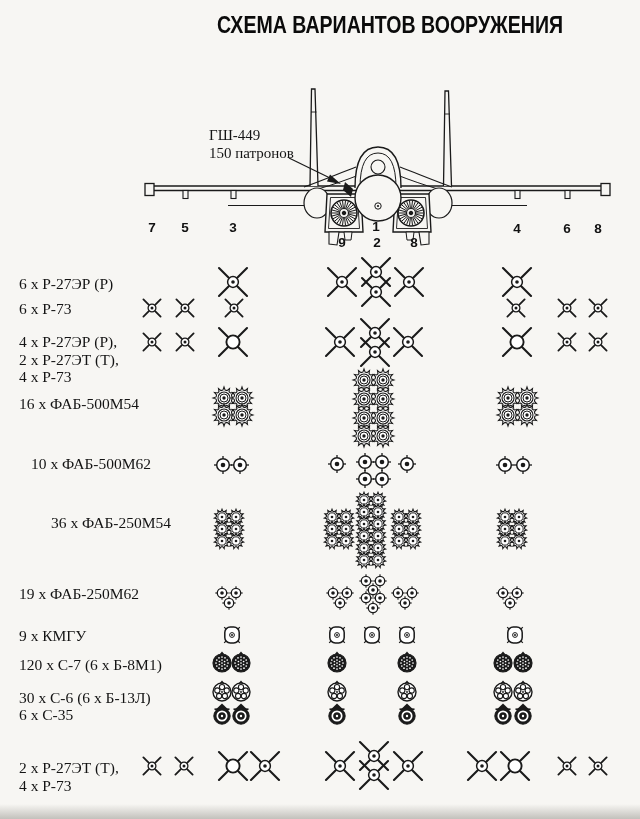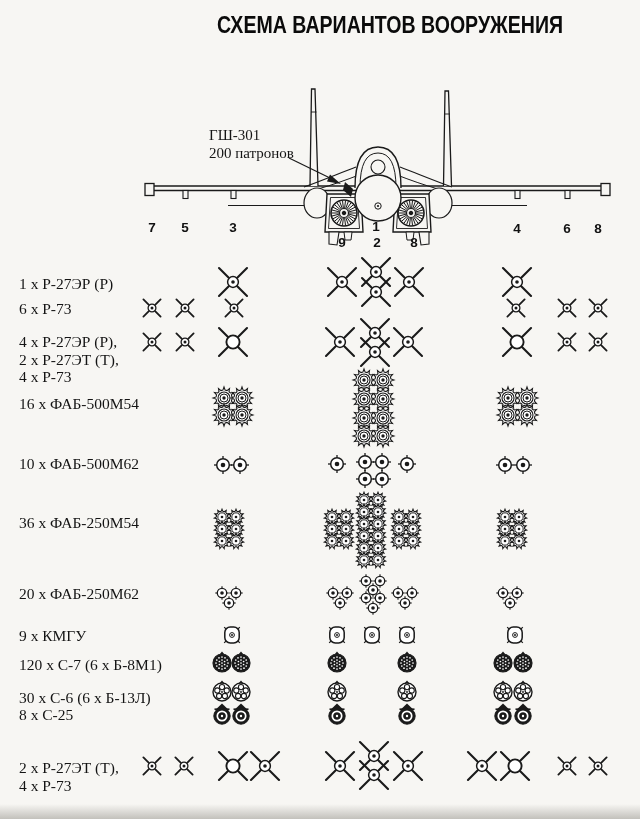--- a/index.html
+++ b/index.html
@@ -137,37 +137,37 @@
       <circle cx="378" cy="198" r="23" fill="#f7f6f3" stroke-width="1.4"></circle>
       <circle cx="378" cy="206" r="3.2" stroke-width="1"></circle>
       <circle cx="378" cy="206" r="1.1" fill="#1a1a1a" stroke="none"></circle>
 
       <line x1="289" y1="158" x2="330" y2="178" stroke-width="1.2"></line>
       <polygon points="341,184 327,181.5 330,174.5" fill="#1a1a1a" stroke="none"></polygon>
       <polygon points="345,182 353,189 351,197 343,190" fill="#1a1a1a" stroke="none"></polygon>
     </g>
   </svg>
 
-  <div id="ann1" class="ann">ГШ-301</div>
-  <div id="ann2" class="ann">200 патронов</div>
+  <div id="ann1" class="ann">ГШ-449</div>
+  <div id="ann2" class="ann">150 патронов</div>
 
   <div id="stations">
       <div class="stnum" style="left: 152px; top: 227px;">7</div>
       <div class="stnum" style="left: 185px; top: 227px;">5</div>
       <div class="stnum" style="left: 233px; top: 227px;">3</div>
       <div class="stnum" style="left: 376px; top: 226px;">1</div>
       <div class="stnum" style="left: 517px; top: 228px;">4</div>
       <div class="stnum" style="left: 567px; top: 228px;">6</div>
       <div class="stnum" style="left: 598px; top: 228px;">8</div>
       <div class="stnum" style="left: 342px; top: 242px;">9</div>
       <div class="stnum" style="left: 377px; top: 242px;">2</div>
       <div class="stnum" style="left: 414px; top: 242px;">8</div>
     </div>
   <div id="rows">
-      <div class="row-label" style="top: 275px;">1 х Р-27ЭР (Р)</div>
+      <div class="row-label" style="top: 275px;">6 х Р-27ЭР (Р)</div>
       <div class="icon" style="left: 233px; top: 282px;">
         <svg width="34" height="34" viewBox="-17 -17 34 34" style="overflow:visible;display:block">
           <path d="M-14 -14 L14 14 M-14 14 L14 -14" stroke="#1a1a1a" stroke-width="2.1" stroke-linecap="round" fill="none"></path>
           <circle r="5.4" fill="#fff" stroke="#1a1a1a" stroke-width="1.5"></circle>
           <circle r="1.8" fill="#1a1a1a"></circle>
         </svg>
       </div>
       <div class="icon" style="left: 342px; top: 282px;">
         <svg width="34" height="34" viewBox="-17 -17 34 34" style="overflow:visible;display:block">
           <path d="M-14 -14 L14 14 M-14 14 L14 -14" stroke="#1a1a1a" stroke-width="2.1" stroke-linecap="round" fill="none"></path>
@@ -439,21 +439,21 @@
         </svg>
       </div>
       <div class="icon" style="left: 527px; top: 415px;">
         <svg width="24" height="24" viewBox="-12 -12 24 24" style="overflow:visible;display:block">
           <polygon points="-1.1,-7.9 0.0,-11.0 1.1,-7.9 3.0,-7.4 5.5,-9.5 5.0,-6.3 6.3,-5.0 9.5,-5.5 7.4,-3.0 7.9,-1.1 11.0,0.0 7.9,1.1 7.4,3.0 9.5,5.5 6.3,5.0 5.0,6.3 5.5,9.5 3.0,7.4 1.1,7.9 0.0,11.0 -1.1,7.9 -3.0,7.4 -5.5,9.5 -5.0,6.3 -6.3,5.0 -9.5,5.5 -7.4,3.0 -7.9,1.1 -11.0,0.0 -7.9,-1.1 -7.4,-3.0 -9.5,-5.5 -6.3,-5.0 -5.0,-6.3 -5.5,-9.5 -3.0,-7.4" fill="#fff" stroke="#1a1a1a" stroke-width="1.1"></polygon>
           <circle r="6" fill="none" stroke="#1a1a1a" stroke-width="1.1"></circle>
           <circle r="4" fill="none" stroke="#1a1a1a" stroke-width="1"></circle>
           <circle r="1.7" fill="#1a1a1a"></circle>
         </svg>
       </div>
-      <div class="row-label" style="top: 455px;">10 х ФАБ-500М62</div>
+      <div class="row-label" style="top: 455px; margin-left: 12px;">10 х ФАБ-500М62</div>
       <div class="icon" style="left: 223px; top: 465px;">
         <svg width="21" height="21" viewBox="-10.5 -10.5 21 21" style="overflow:visible;display:block">
           <line x1="6.3" y1="0.0" x2="9.0" y2="0.0" stroke="#1a1a1a" stroke-width="1.3"></line>
           <line x1="0.0" y1="6.3" x2="0.0" y2="9.0" stroke="#1a1a1a" stroke-width="1.3"></line>
           <line x1="-6.3" y1="0.0" x2="-9.0" y2="0.0" stroke="#1a1a1a" stroke-width="1.3"></line>
           <line x1="-0.0" y1="-6.3" x2="-0.0" y2="-9.0" stroke="#1a1a1a" stroke-width="1.3"></line>
           <circle r="6.3" fill="#fff" stroke="#1a1a1a" stroke-width="1.5"></circle>
           <circle r="2.3" fill="#1a1a1a"></circle>
         </svg>
       </div>
@@ -540,21 +540,21 @@
       <div class="icon" style="left: 523px; top: 465px;">
         <svg width="21" height="21" viewBox="-10.5 -10.5 21 21" style="overflow:visible;display:block">
           <line x1="6.3" y1="0.0" x2="9.0" y2="0.0" stroke="#1a1a1a" stroke-width="1.3"></line>
           <line x1="0.0" y1="6.3" x2="0.0" y2="9.0" stroke="#1a1a1a" stroke-width="1.3"></line>
           <line x1="-6.3" y1="0.0" x2="-9.0" y2="0.0" stroke="#1a1a1a" stroke-width="1.3"></line>
           <line x1="-0.0" y1="-6.3" x2="-0.0" y2="-9.0" stroke="#1a1a1a" stroke-width="1.3"></line>
           <circle r="6.3" fill="#fff" stroke="#1a1a1a" stroke-width="1.5"></circle>
           <circle r="2.3" fill="#1a1a1a"></circle>
         </svg>
       </div>
-      <div class="row-label" style="top: 514px;">36 х ФАБ-250М54</div>
+      <div class="row-label" style="top: 514px; margin-left: 32px;">36 х ФАБ-250М54</div>
       <div class="icon" style="left: 222px; top: 517px;">
         <svg width="17" height="17" viewBox="-8.5 -8.5 17 17" style="overflow:visible;display:block">
           <polygon points="-0.9,-5.6 0.0,-7.8 0.9,-5.6 2.3,-5.2 4.2,-6.6 3.8,-4.3 4.8,-3.1 7.1,-3.2 5.5,-1.5 5.7,-0.1 7.7,1.1 5.4,1.7 4.8,3.0 5.9,5.1 3.7,4.4 2.4,5.2 2.2,7.5 0.7,5.7 -0.7,5.7 -2.2,7.5 -2.4,5.2 -3.7,4.4 -5.9,5.1 -4.8,3.0 -5.4,1.7 -7.7,1.1 -5.7,-0.1 -5.5,-1.5 -7.1,-3.2 -4.8,-3.1 -3.8,-4.3 -4.2,-6.6 -2.3,-5.2" fill="#fff" stroke="#1a1a1a" stroke-width="1.1"></polygon>
           <circle r="4.2" fill="none" stroke="#1a1a1a" stroke-width="1"></circle>
           <circle r="1.3" fill="#1a1a1a"></circle>
         </svg>
       </div>
       <div class="icon" style="left: 236px; top: 517px;">
         <svg width="17" height="17" viewBox="-8.5 -8.5 17 17" style="overflow:visible;display:block">
           <polygon points="-0.9,-5.6 0.0,-7.8 0.9,-5.6 2.3,-5.2 4.2,-6.6 3.8,-4.3 4.8,-3.1 7.1,-3.2 5.5,-1.5 5.7,-0.1 7.7,1.1 5.4,1.7 4.8,3.0 5.9,5.1 3.7,4.4 2.4,5.2 2.2,7.5 0.7,5.7 -0.7,5.7 -2.2,7.5 -2.4,5.2 -3.7,4.4 -5.9,5.1 -4.8,3.0 -5.4,1.7 -7.7,1.1 -5.7,-0.1 -5.5,-1.5 -7.1,-3.2 -4.8,-3.1 -3.8,-4.3 -4.2,-6.6 -2.3,-5.2" fill="#fff" stroke="#1a1a1a" stroke-width="1.1"></polygon>
@@ -793,21 +793,21 @@
           <circle r="1.3" fill="#1a1a1a"></circle>
         </svg>
       </div>
       <div class="icon" style="left: 519px; top: 541px;">
         <svg width="17" height="17" viewBox="-8.5 -8.5 17 17" style="overflow:visible;display:block">
           <polygon points="-0.9,-5.6 0.0,-7.8 0.9,-5.6 2.3,-5.2 4.2,-6.6 3.8,-4.3 4.8,-3.1 7.1,-3.2 5.5,-1.5 5.7,-0.1 7.7,1.1 5.4,1.7 4.8,3.0 5.9,5.1 3.7,4.4 2.4,5.2 2.2,7.5 0.7,5.7 -0.7,5.7 -2.2,7.5 -2.4,5.2 -3.7,4.4 -5.9,5.1 -4.8,3.0 -5.4,1.7 -7.7,1.1 -5.7,-0.1 -5.5,-1.5 -7.1,-3.2 -4.8,-3.1 -3.8,-4.3 -4.2,-6.6 -2.3,-5.2" fill="#fff" stroke="#1a1a1a" stroke-width="1.1"></polygon>
           <circle r="4.2" fill="none" stroke="#1a1a1a" stroke-width="1"></circle>
           <circle r="1.3" fill="#1a1a1a"></circle>
         </svg>
       </div>
-      <div class="row-label" style="top: 585px;">20 х ФАБ-250М62</div>
+      <div class="row-label" style="top: 585px;">19 х ФАБ-250М62</div>
       <div class="icon" style="left: 222px; top: 593px;">
         <svg width="14" height="14" viewBox="-7 -7 14 14" style="overflow:visible;display:block">
           <line x1="4.7" y1="0.0" x2="6.7" y2="0.0" stroke="#1a1a1a" stroke-width="1.1"></line>
           <line x1="0.0" y1="4.7" x2="0.0" y2="6.7" stroke="#1a1a1a" stroke-width="1.1"></line>
           <line x1="-4.7" y1="0.0" x2="-6.7" y2="0.0" stroke="#1a1a1a" stroke-width="1.1"></line>
           <line x1="-0.0" y1="-4.7" x2="-0.0" y2="-6.7" stroke="#1a1a1a" stroke-width="1.1"></line>
           <circle r="4.7" fill="#fff" stroke="#1a1a1a" stroke-width="1.3"></circle>
           <circle r="1.8" fill="#1a1a1a"></circle>
         </svg>
       </div>
@@ -1182,21 +1182,21 @@
           <circle cx="0.0" cy="-3.0" r="0.85" fill="#fff"></circle>
           <circle cx="2.6" cy="-1.5" r="0.85" fill="#fff"></circle>
           <circle cx="2.6" cy="1.5" r="0.85" fill="#fff"></circle>
           <circle cx="0.0" cy="3.0" r="0.85" fill="#fff"></circle>
           <circle cx="-2.6" cy="1.5" r="0.85" fill="#fff"></circle>
           <circle cx="-2.6" cy="-1.5" r="0.85" fill="#fff"></circle>
           <circle r="0.85" fill="#fff"></circle>
         </svg>
       </div>
       <div class="row-label" style="top: 689px;">30 х С-6 (6 х Б-13Л)</div>
-      <div class="row-label" style="top: 706px;">8 х С-25</div>
+      <div class="row-label" style="top: 706px;">6 х С-35</div>
       <div class="icon" style="left: 222px; top: 692px;">
         <svg width="22" height="22" viewBox="-11 -11 22 22" style="overflow:visible;display:block">
           <polygon points="-2.5,-8.5 2.5,-8.5 0,-11.5" fill="#1a1a1a"></polygon>
           <circle r="9" fill="#fff" stroke="#1a1a1a" stroke-width="1.4"></circle>
           <circle cx="0.0" cy="-4.9" r="2.6" fill="none" stroke="#1a1a1a" stroke-width="1.1"></circle>
           <circle cx="4.7" cy="-1.5" r="2.6" fill="none" stroke="#1a1a1a" stroke-width="1.1"></circle>
           <circle cx="2.9" cy="4.0" r="2.6" fill="none" stroke="#1a1a1a" stroke-width="1.1"></circle>
           <circle cx="-2.9" cy="4.0" r="2.6" fill="none" stroke="#1a1a1a" stroke-width="1.1"></circle>
           <circle cx="-4.7" cy="-1.5" r="2.6" fill="none" stroke="#1a1a1a" stroke-width="1.1"></circle>
           <circle r="0.9" fill="#1a1a1a"></circle>

